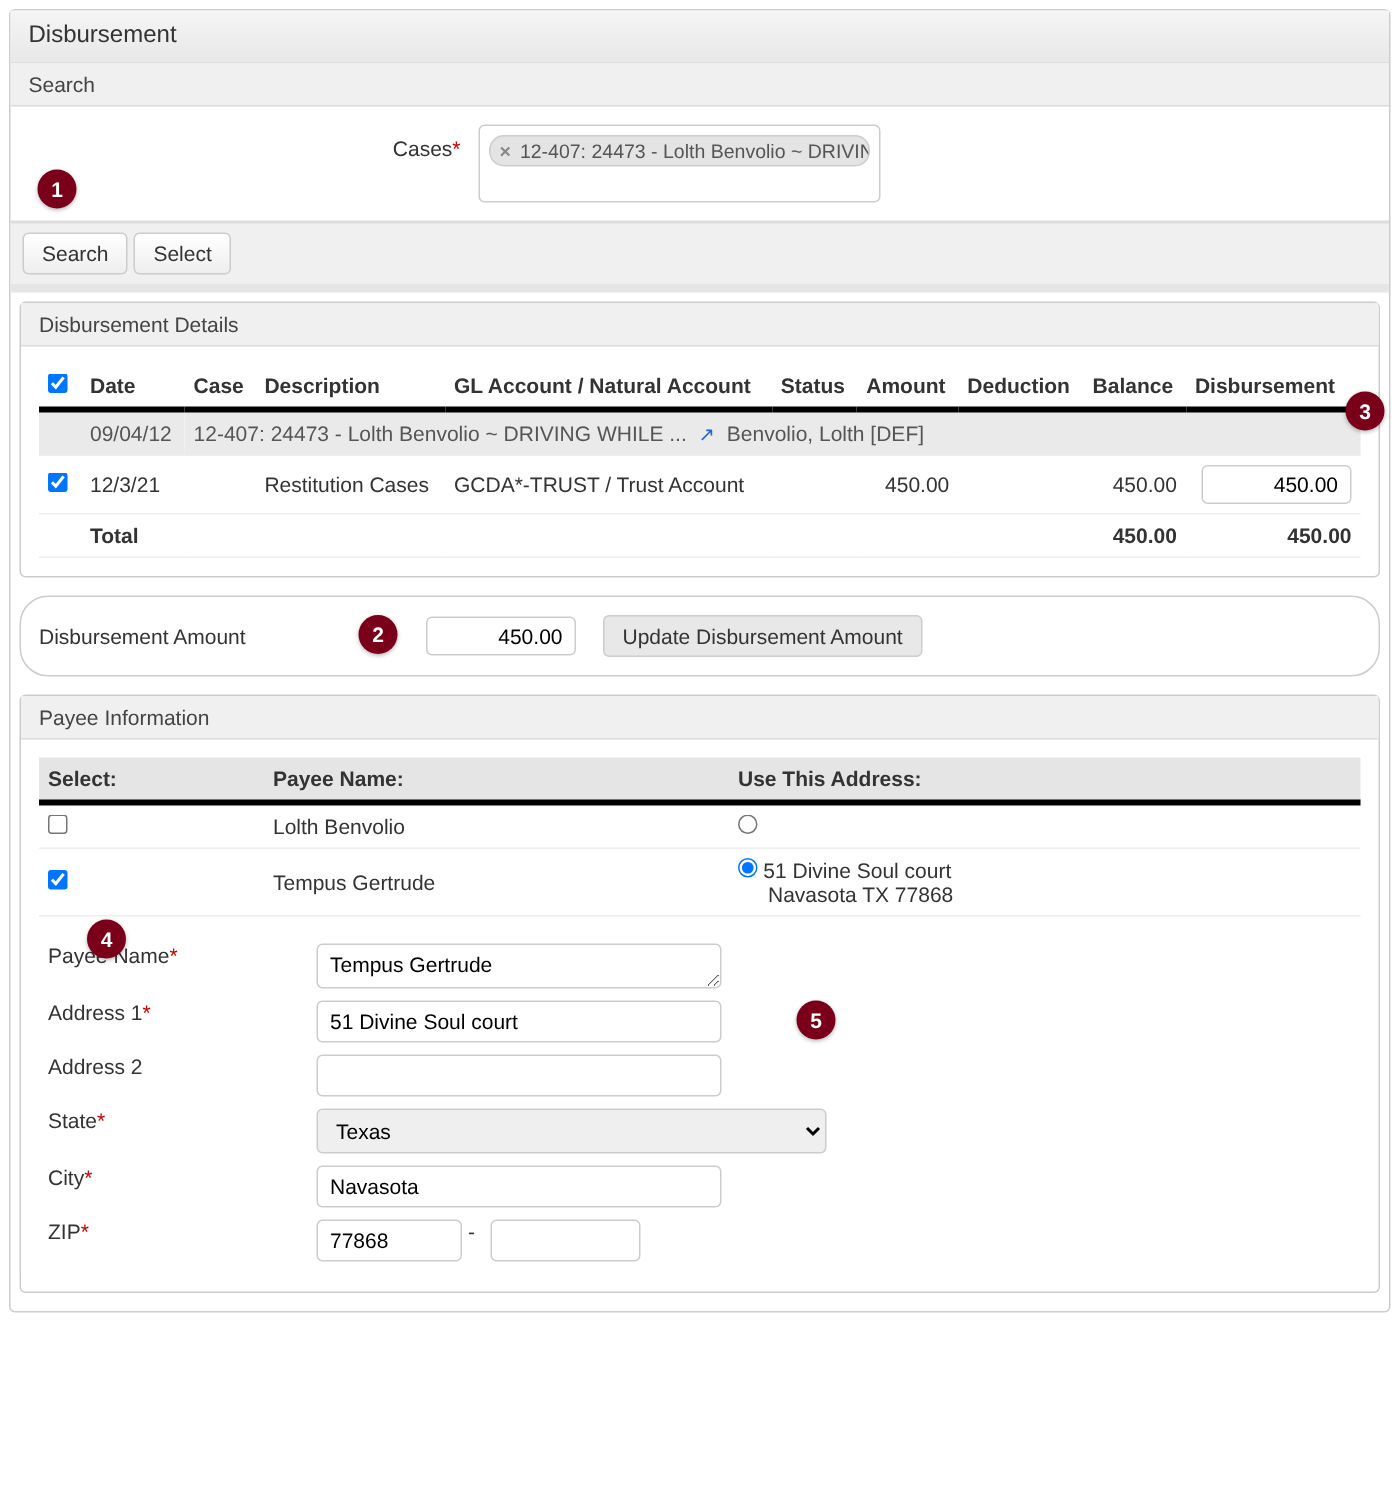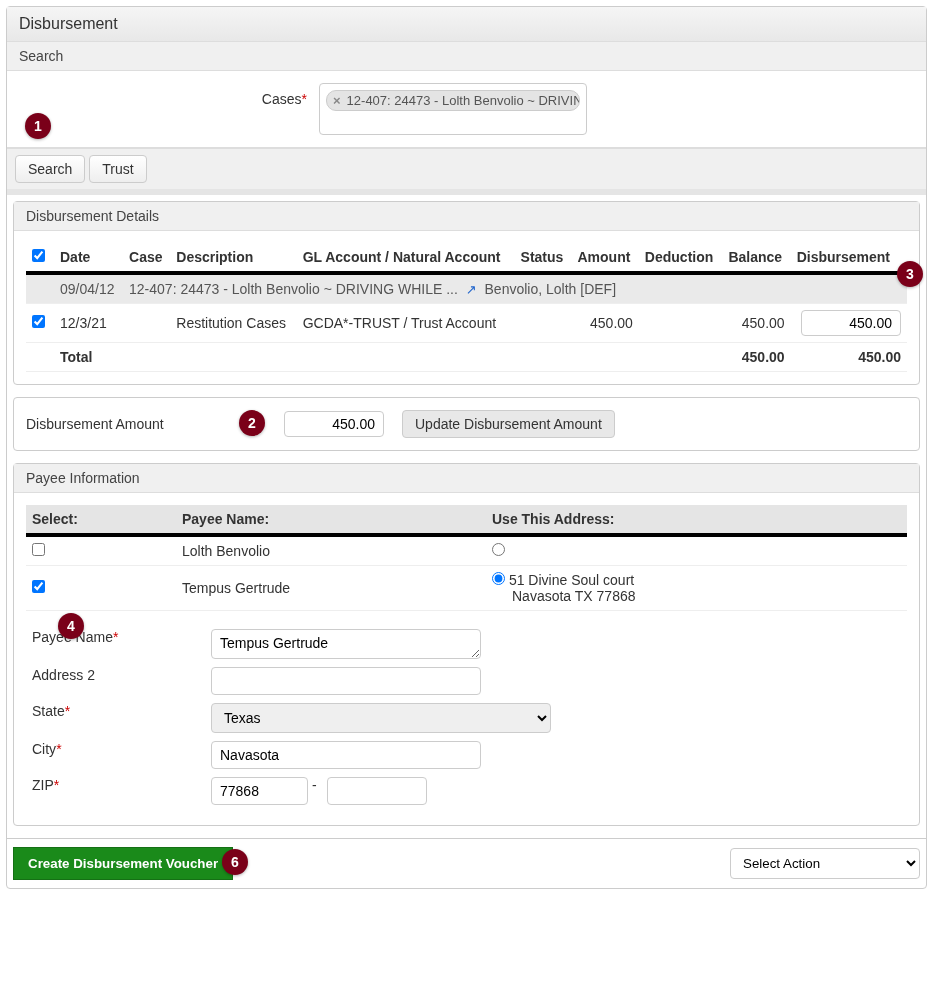--- a/index.html
+++ b/index.html
@@ -106,21 +106,21 @@
       <div class="tag-box">
         <span class="tag">
           <span class="x">×</span>
           <span>12-407: 24473 - Lolth Benvolio ~ DRIVING W</span>
         </span>
       </div>
     </div>
   </div>
   <div class="panel-footer" style="position:relative;">
     <button class="btn">Search</button>
-    <button class="btn">Trust</button>
+    <button class="btn">Select</button>
     <div class="callout" style="left:18px; top:-36px;">1</div>
   </div>
 
   <div style="height:6px; background:#e5e5e5;"></div>
 
   <div style="padding:6px;">
     <div class="panel" style="margin-bottom:12px;">
       <div class="panel-sub-header">Disbursement Details</div>
       <div class="panel-body" style="position:relative;">
         <table class="grid">
@@ -168,21 +168,21 @@
               <td colspan="7">Total</td>
               <td class="num">450.00</td>
               <td class="num">450.00</td>
             </tr>
           </tbody>
         </table>
         <div class="callout" style="right:-4px; top:30px;">3</div>
       </div>
     </div>
 
-    <div class="panel" style="margin-bottom:12px;">
+    <div class="panel" style="margin-bottom:12px;border-radius:19px;">
       <div class="panel-body" style="position:relative; display:flex; align-items:center; gap:18px;">
         <span style="width:200px;">Disbursement Amount</span>
         <div class="callout" style="left:225px; top:12px;">2</div>
         <input class="amount-input" style="margin-left: 40px;" value="450.00">
         <button class="btn btn-grey">Update Disbursement Amount</button>
       </div>
     </div>
 
     <div class="panel">
       <div class="panel-sub-header">Payee Information</div>
@@ -214,20 +214,25 @@
         </table>
         <div class="callout" style="left:44px; top:120px;">4</div>
 
         <div style="height:10px;"></div>
 
         <div class="form-row">
           <div class="lbl"><span>Payee Name</span><span class="req">*</span></div>
           <textarea style="">Tempus Gertrude</textarea>
         </div>
         <div class="form-row">
+          <div class="lbl"><span>Address 1</span><span class="req">*</span></div>
+          <input class="field" value="51 Divine Soul court" style="">
+          <div class="callout" style="position:static; margin-left:50px;">5</div>
+        </div>
+        <div class="form-row">
           <div class="lbl">Address 2</div>
           <input class="field" value="" style="">
         </div>
         <div class="form-row">
           <div class="lbl"><span>State</span><span class="req">*</span></div>
           <select class="field">
             <option>Texas</option>
           </select>
         </div>
         <div class="form-row">
@@ -237,21 +242,14 @@
         <div class="form-row">
           <div class="lbl"><span>ZIP</span><span class="req">*</span></div>
           <input class="zip1" value="77868" style="">
           <span style="margin:0 4px;">-</span>
           <input class="zip2" value="" style="">
         </div>
       </div>
     </div>
   </div>
 
-  <div class="bottom-bar" style="position:relative; border-top:1px solid #ccc;">
-    <button class="btn-green">Create Disbursement Voucher</button>
-    <div class="callout" style="left:215px; top:10px;">6</div>
-    <select class="select-action">
-      <option>Select Action</option>
-    </select>
-  </div>
 
 </div>
 
 </body></html>

